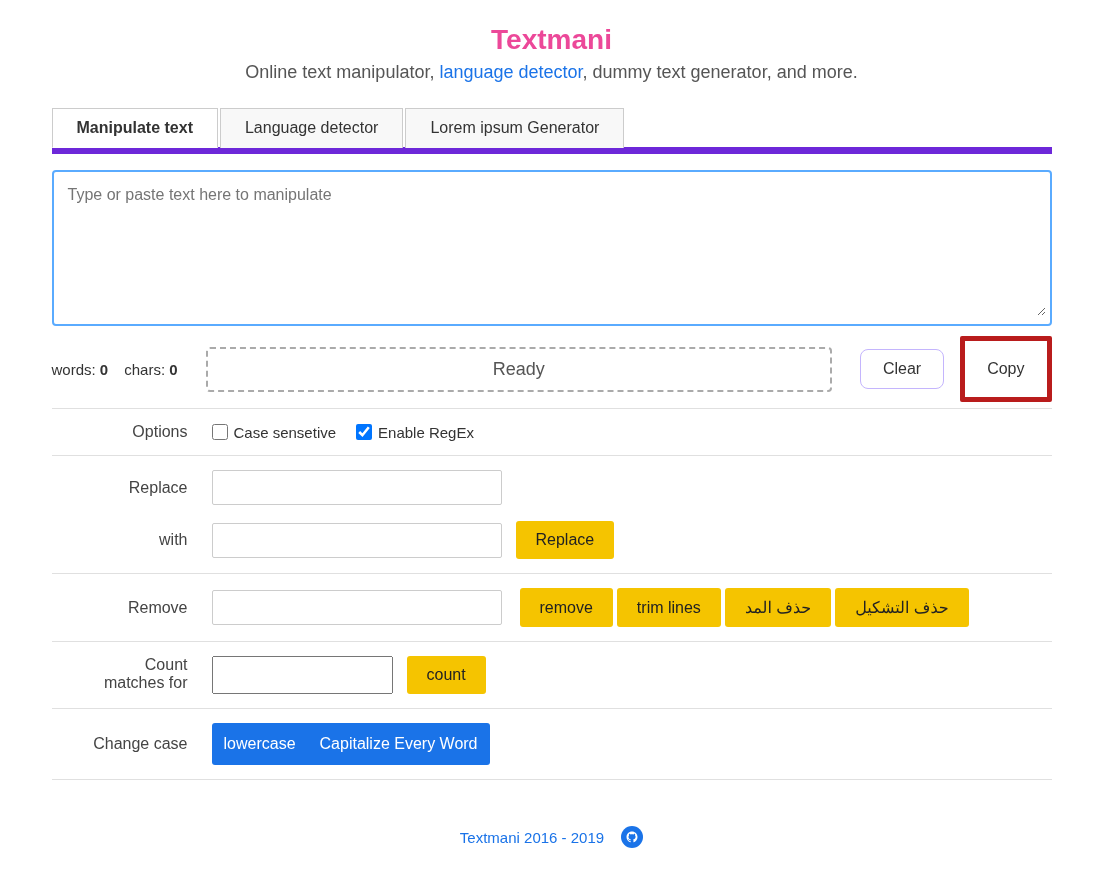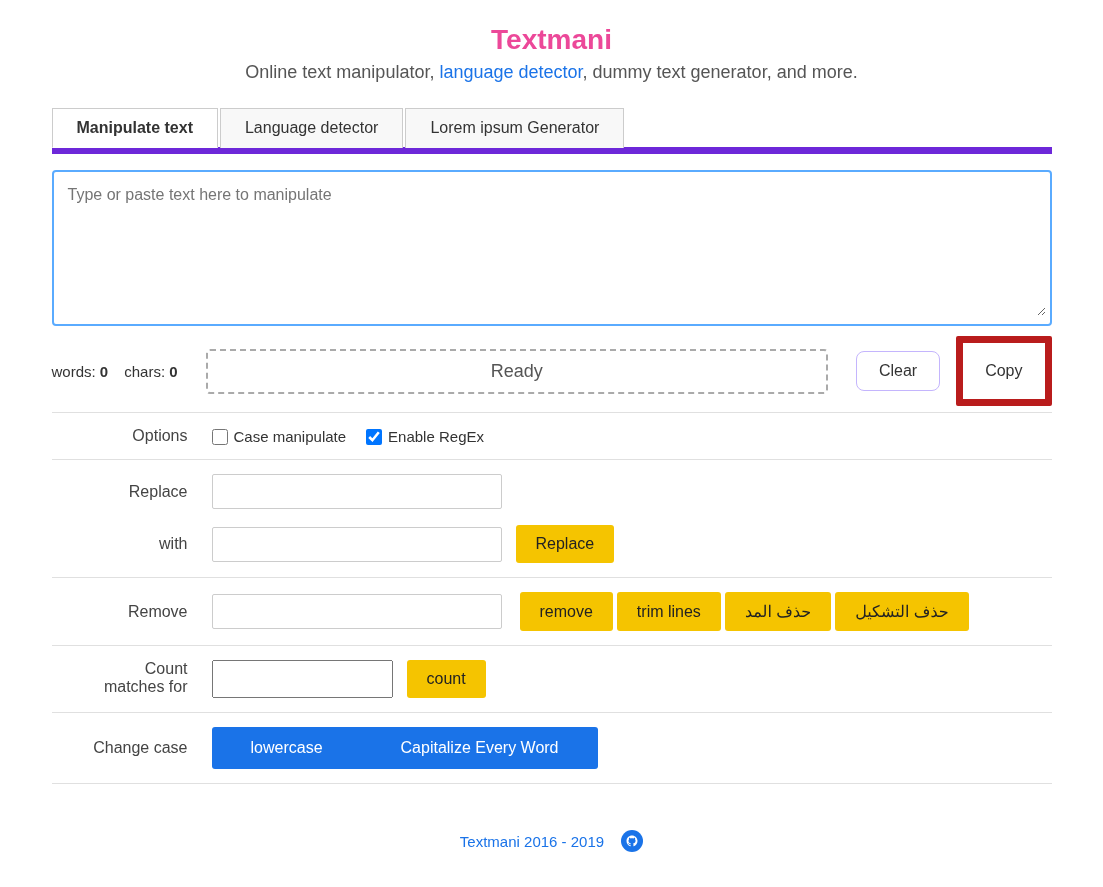--- a/index.html
+++ b/index.html
@@ -108,31 +108,31 @@
     .btn-clear {
       border: 1px solid #c4b5fd;
       background: #fff;
       padding: 10px 22px;
       font-size: 16px;
       cursor: pointer;
       border-radius: 8px;
       color: #333;
     }
     .btn-copy {
-      border: 7px solid #b91c1c;
+      border: 5px solid #b91c1c;
       background: #fff;
       padding: 19px 22px;
       font-size: 16px;
       cursor: pointer;
       border-radius: 2px;
       color: #333;
     }
     .options-row {
       display: flex;
-      align-items: flex-end;
+      align-items: center;
       padding: 8px 0;
       gap: 0;
     }
     .row-label {
       width: 160px;
       text-align: right;
       font-size: 16px;
       color: #444;
       padding-right: 24px;
     }
@@ -193,21 +193,21 @@
       align-items: center;
       padding: 8px 0;
     }
     .case-buttons {
       display: flex;
       gap: 0;
     }
     .btn-blue {
       background: #1a73e8;
       border: none;
-      padding: 12px 39px;
+      padding: 12px 12px;
       font-size: 16px;
       cursor: pointer;
       color: #fff;
       border-radius: 0;
     }
     .btn-blue:first-child { border-radius: 3px 0 0 3px; }
     .btn-blue:last-child { border-radius: 0 3px 3px 0; }
     .footer {
       margin-top: auto;
       padding-top: 40px;
@@ -262,21 +262,21 @@
       <button class="btn-copy">Copy</button>
     </div>
 
     <hr class="section-divider">
 
     <div class="options-row">
       <div class="row-label">Options</div>
       <div class="options-checkboxes">
         <label class="checkbox-item">
           <input type="checkbox" style="">
-          <span>Case manipulate</span>
+          <span>Case sensetive</span>
         </label>
         <label class="checkbox-item">
           <input type="checkbox" checked="" style="">
           <span>Enable RegEx</span>
         </label>
       </div>
     </div>
 
     <hr class="section-divider">
 

